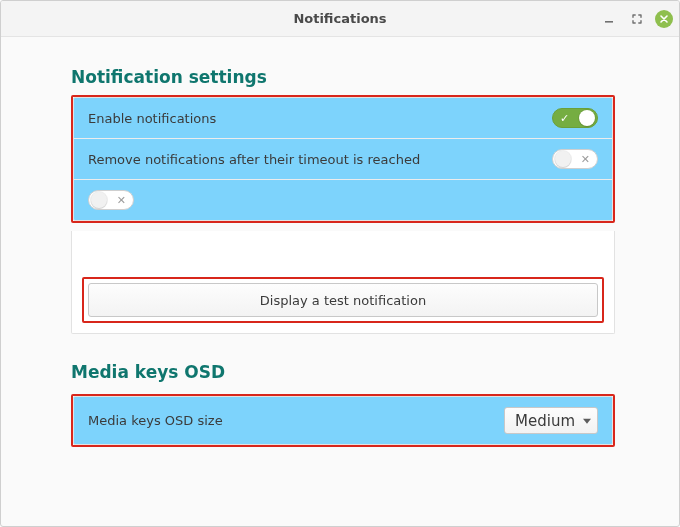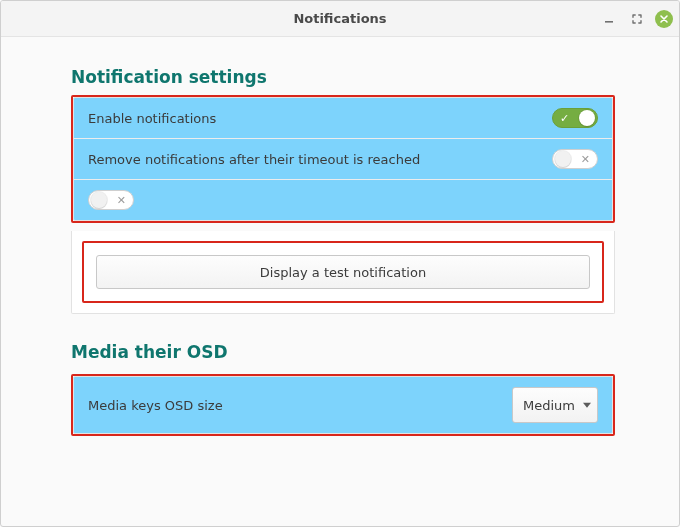--- a/index.html
+++ b/index.html
@@ -137,44 +137,45 @@
     margin: 0 64px 0 70px;
     background: #fff;
     border: 1px solid #e2e2e2;
     border-top: none;
     border-radius: 0 0 2px 2px;
     padding: 10px;
   }
   .hl-btn-wrap {
     border: 2px solid #d8261b;
     border-radius: 2px;
-    padding: 12px;
+    padding: 4px;
+    margin-top: 36px;
   }
   .test-btn {
     display: block;
     width: 100%;
     height: 34px;
     background: linear-gradient(#fdfdfd,#f3f3f3);
     border: 1px solid #c8c8c8;
     border-radius: 3px;
     font: inherit;
     font-size: 13px;
     color: #3b3b3b;
     cursor: pointer;
   }
 
   
   .select {
-    height: 36px;
+    height: 27px;
     min-width: 86px;
     padding: 0 22px 0 10px;
     background: linear-gradient(#fdfdfd,#f2f2f2);
     border: 1px solid #c8c8c8;
     border-radius: 3px;
-    font-size: 13px;
+    font-size: 15px;
     color: #3b3b3b;
     display: inline-flex;
     align-items: center;
     position: relative;
     cursor: pointer;
     flex-shrink: 0;
   }
   .select .caret {
     position: absolute;
     right: 6px; top: 50%;
@@ -252,21 +253,21 @@
       </div>
 
       <div class="test-area">
         <div class="hl-btn-wrap">
           <button class="test-btn">Display a test notification</button>
         </div>
       </div>
     </div>
 
     <div class="section">
-      <div class="section-title">Media their OSD</div>
+      <div class="section-title">Media keys OSD</div>
 
       <div class="osd-group">
         <div class="list">
           <div class="row">
             <span class="row-label">Media keys OSD size</span>
             <div class="select">
               <span>Medium</span>
               <span class="caret"></span>
             </div>
           </div>

